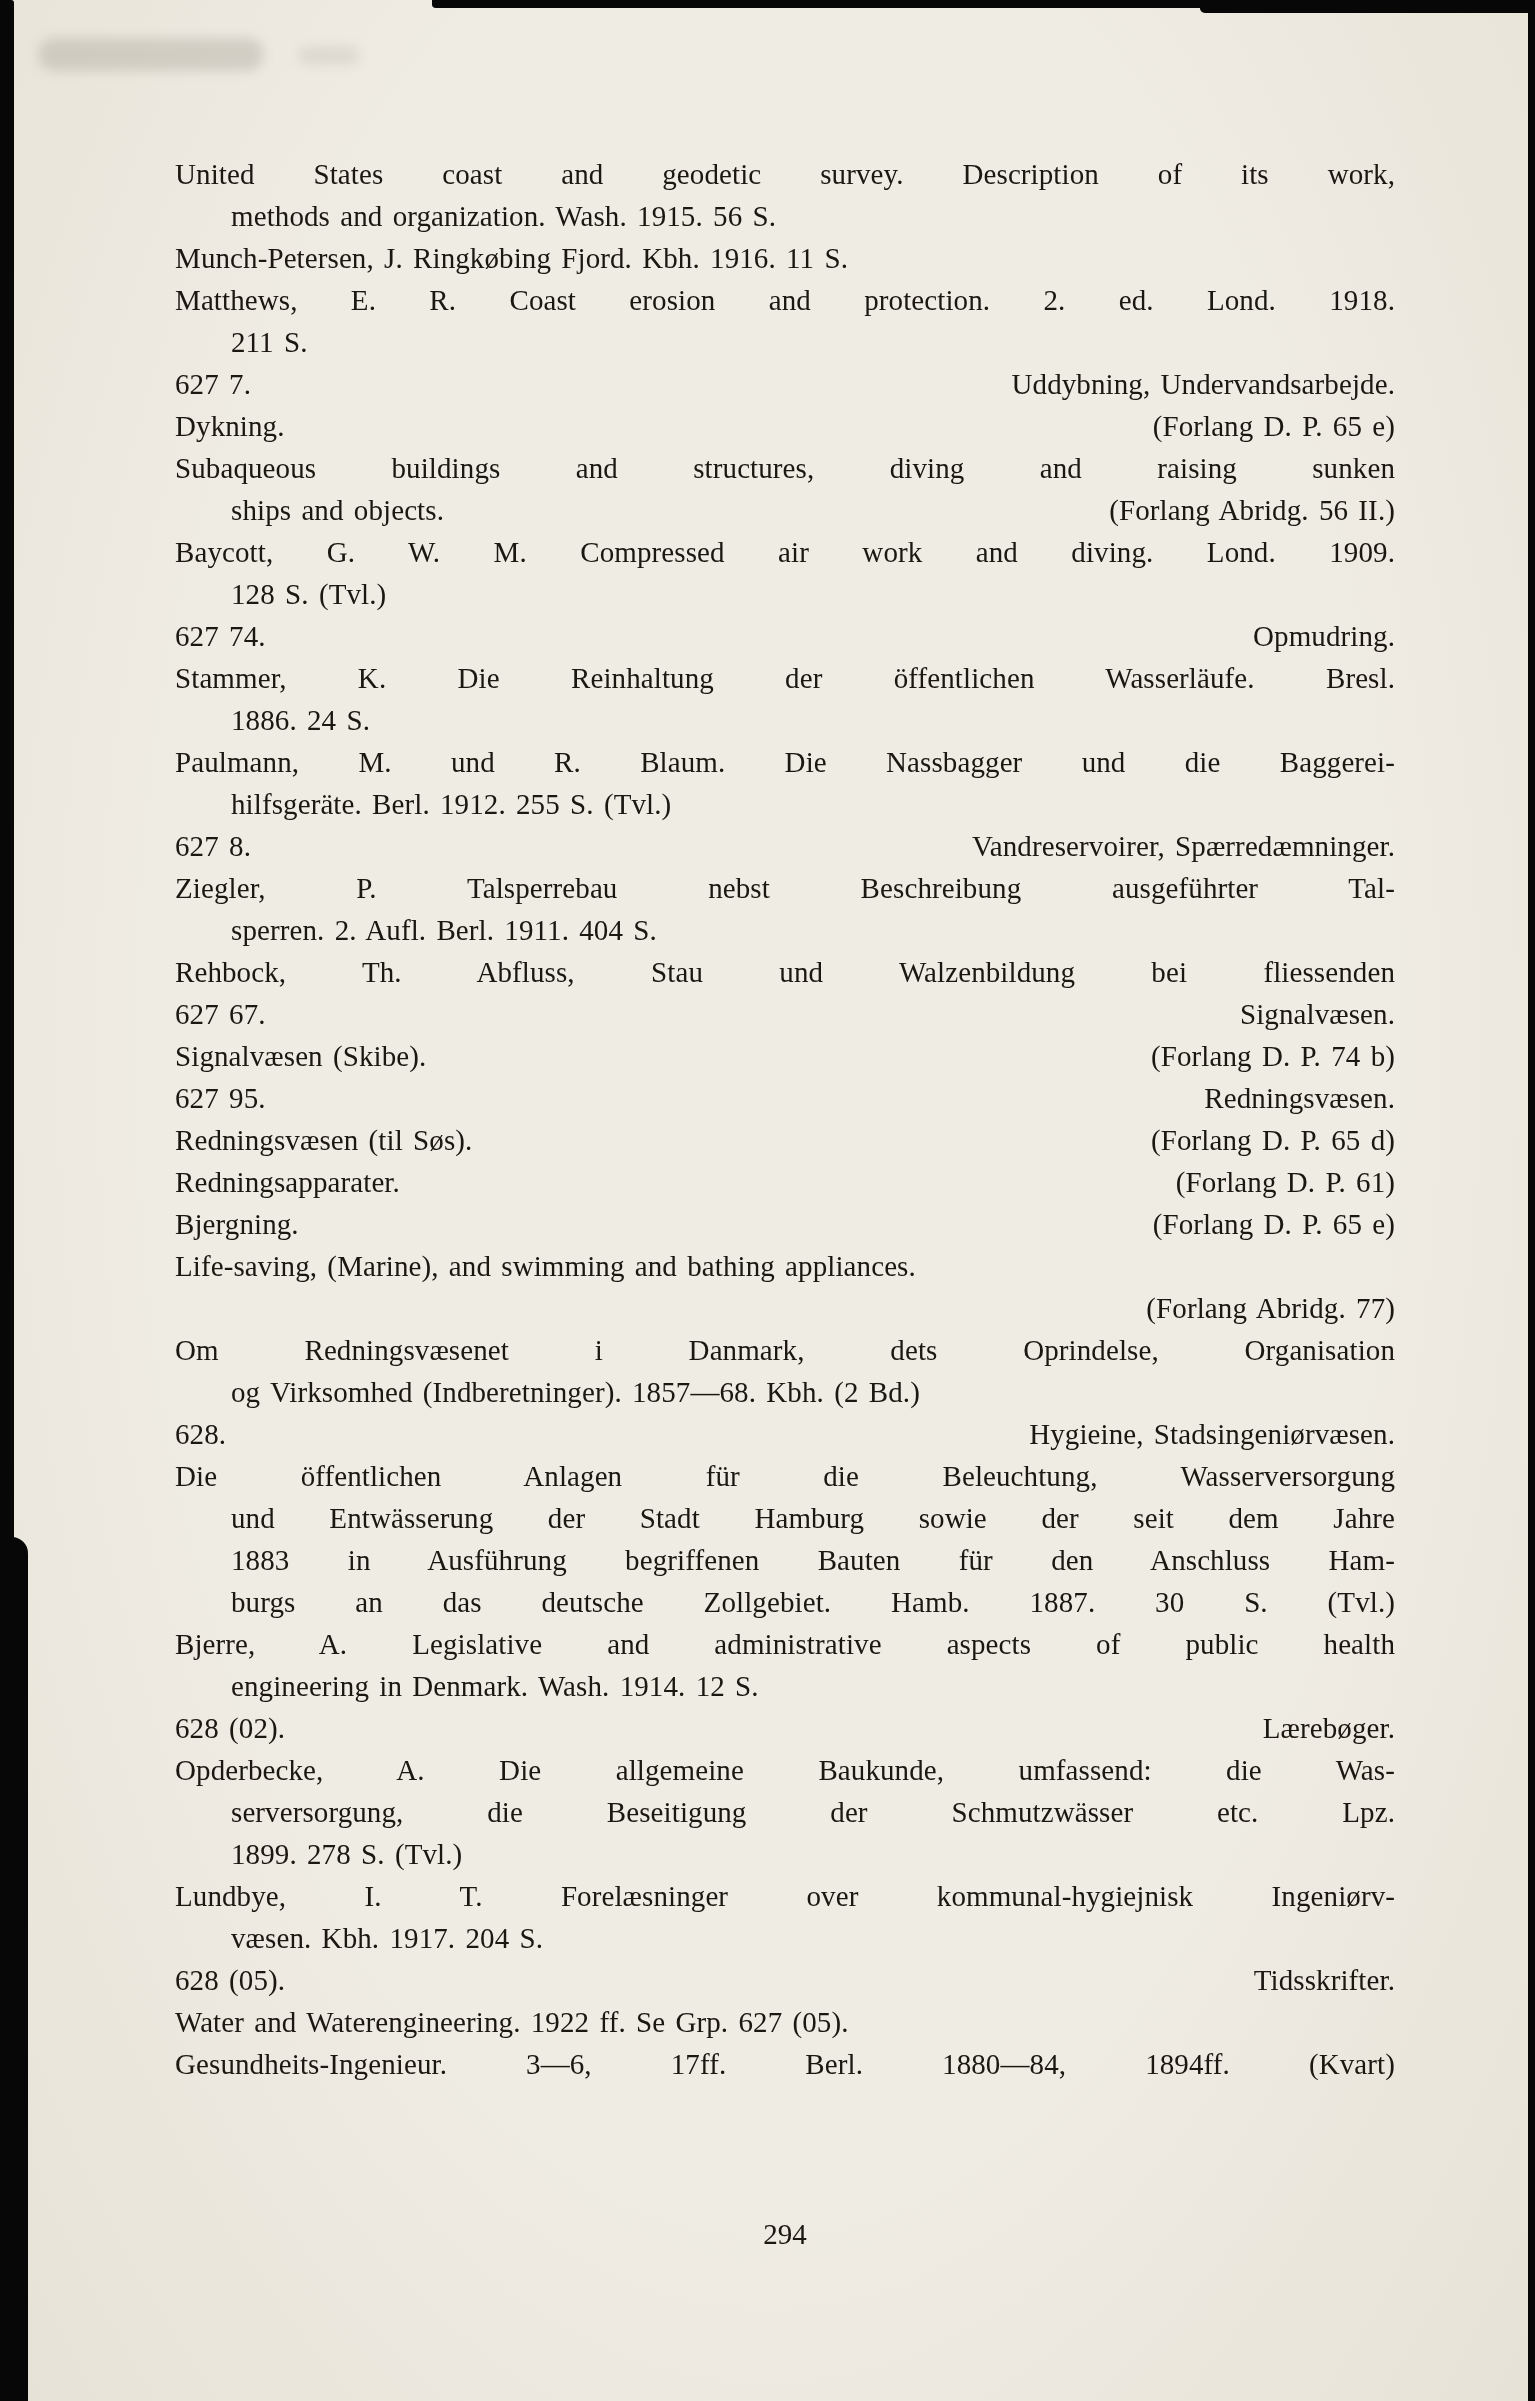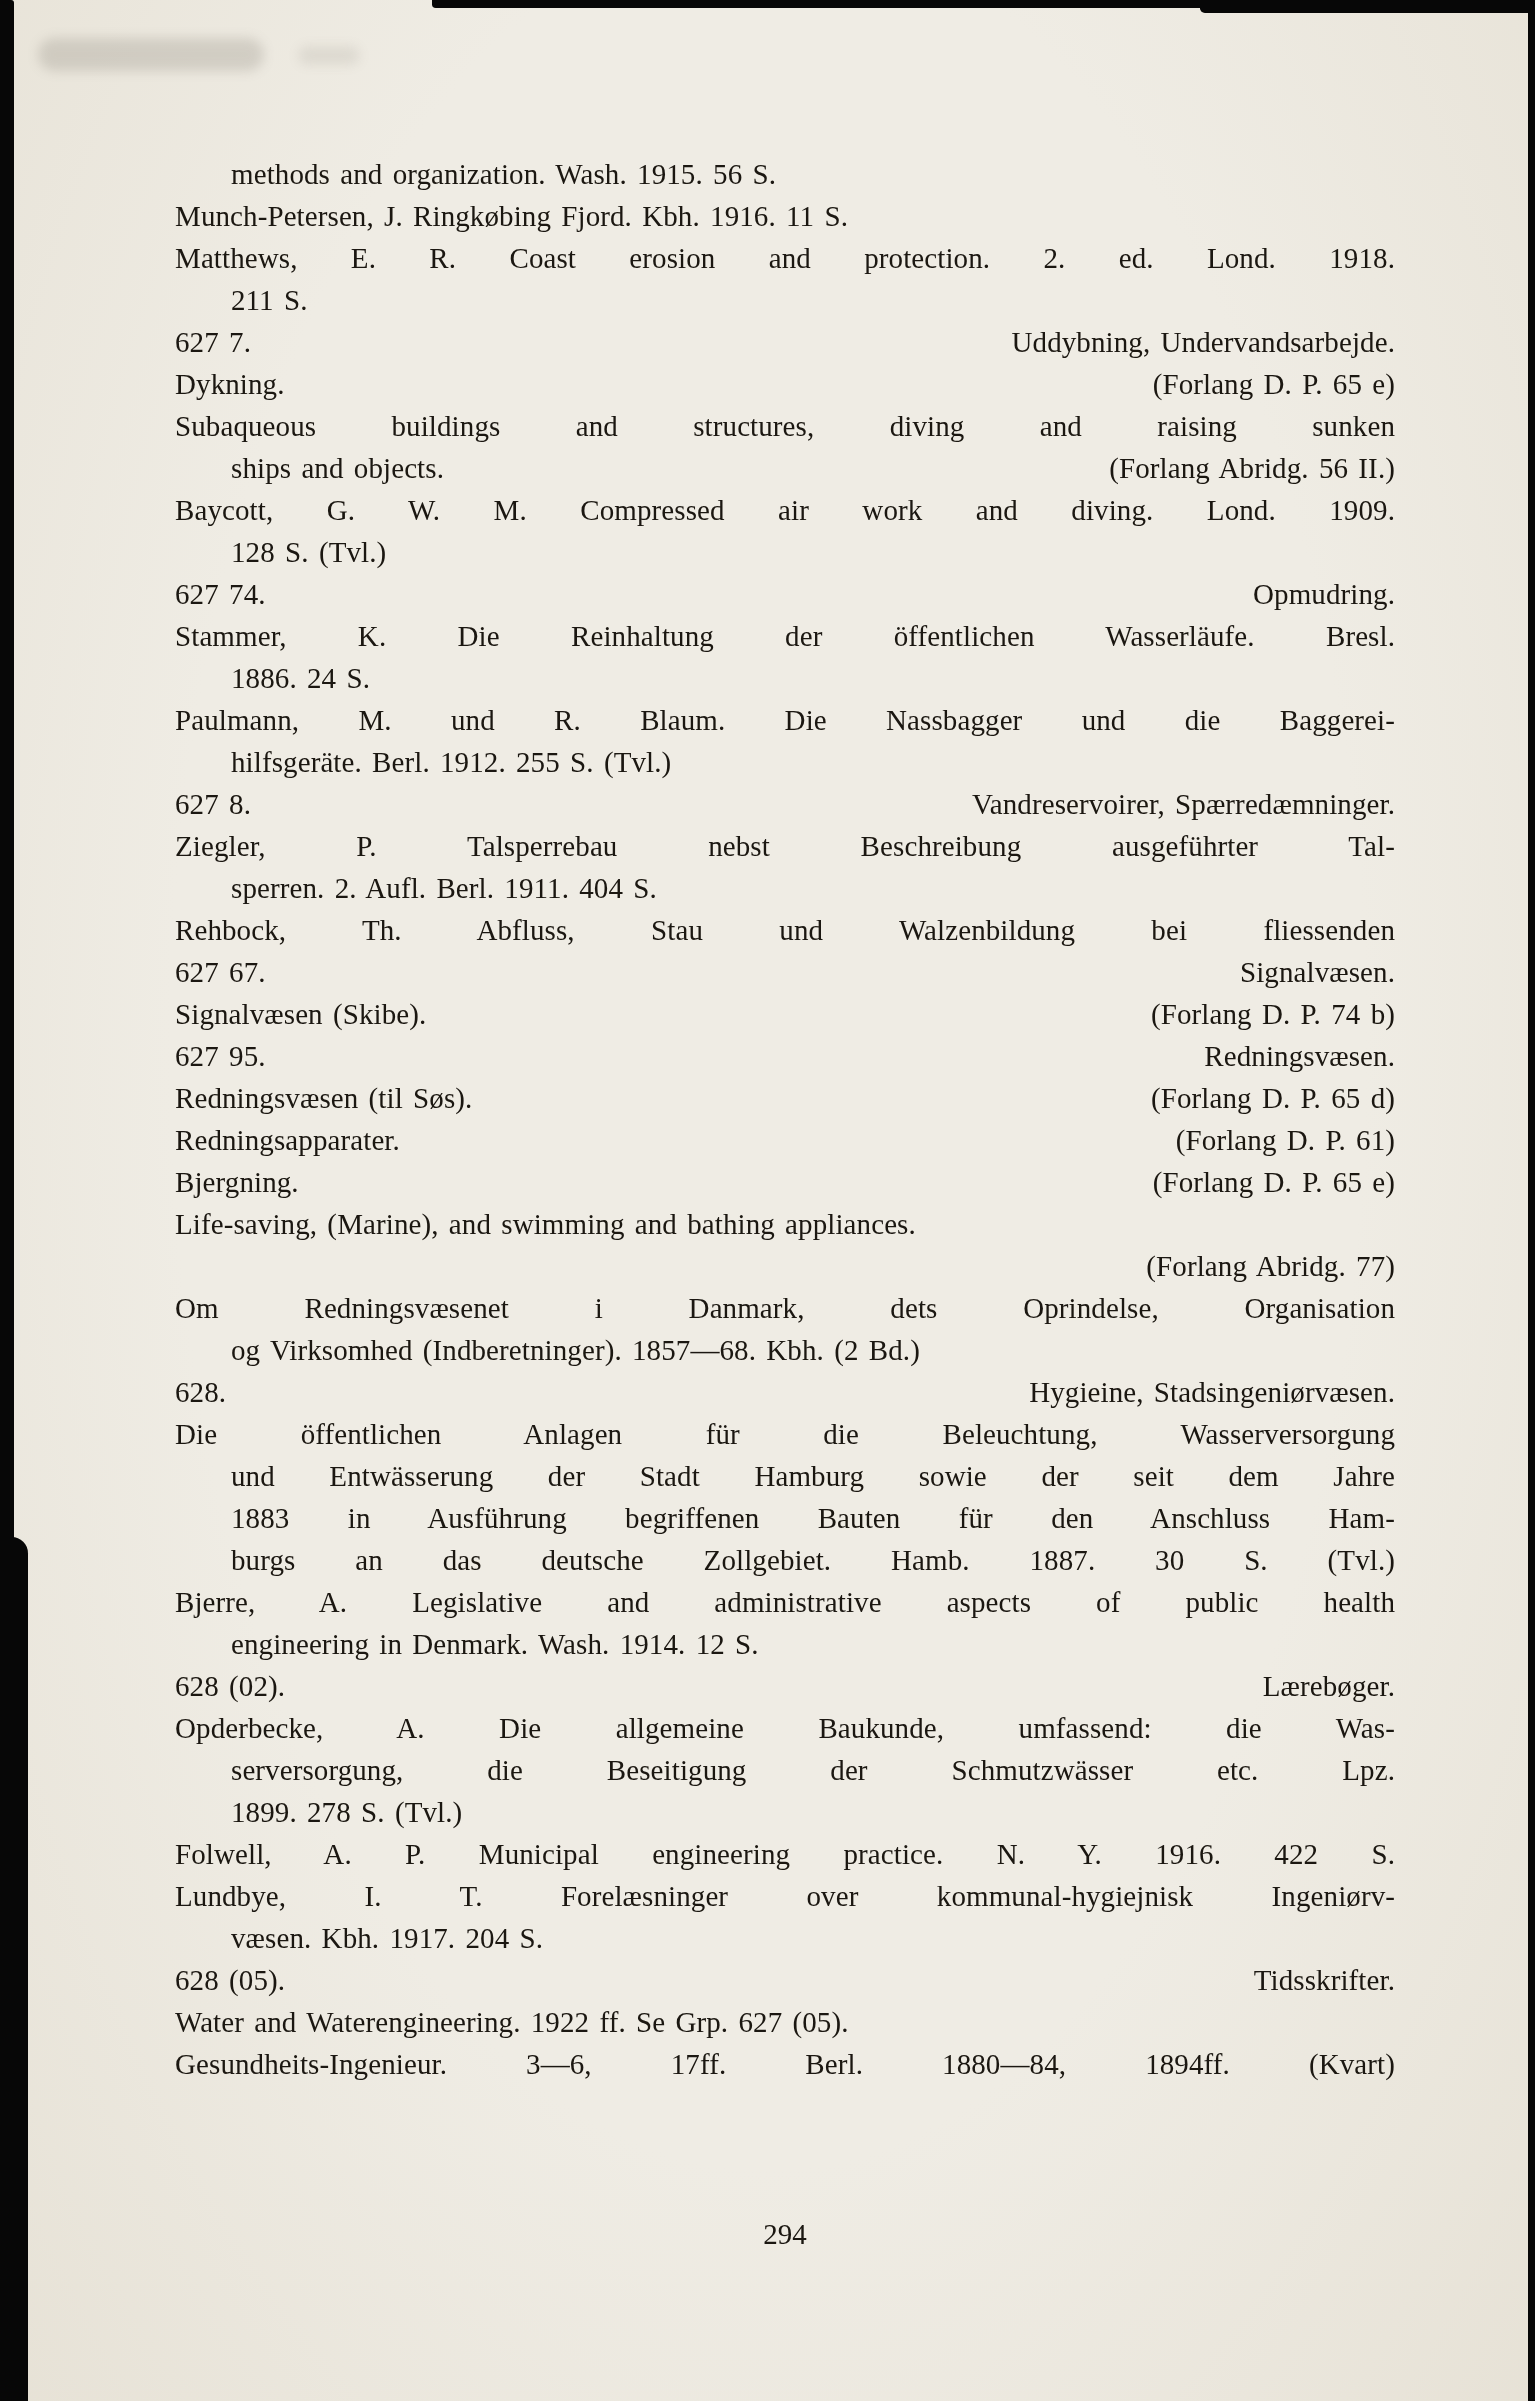--- a/index.html
+++ b/index.html
@@ -50,20 +50,21 @@
 <div class="scan">
   <div class="smudge smudge-a"></div>
   <div class="smudge smudge-b"></div>
   <div class="edge edge-top"></div>
   <div class="edge edge-top-right"></div>
   <div class="edge edge-left"></div>
   <div class="edge edge-left-blob"></div>
   <div class="edge edge-right"></div>
 
   <div class="textblock">
+      <div class="line full"><span>United States coast and geodetic survey. Description of its work,</span></div>
       <div class="line indent"><span>methods and organization. Wash. 1915. 56 S.</span></div>
       <div class="line"><span class="b">Munch-Petersen, J.</span><span> Ringkøbing Fjord. Kbh. 1916. 11 S.</span></div>
       <div class="line full"><span class="b">Matthews, E. R.</span><span> Coast erosion and protection. 2. ed. Lond. 1918.</span></div>
       <div class="line indent"><span>211 S.</span></div>
       <div class="line split">
         <span class="split-left"><span class="b">627 7.</span></span>
         <span class="split-right b">Uddybning, Undervandsarbejde.</span>
       </div>
       <div class="line split">
         <span class="split-left"><span>Dykning.</span></span>
@@ -132,21 +133,20 @@
       <div class="line indent full"><span>burgs an das deutsche Zollgebiet. Hamb. 1887. 30 S. (Tvl.)</span></div>
       <div class="line full"><span class="b">Bjerre, A.</span><span> Legislative and administrative aspects of public health</span></div>
       <div class="line indent"><span>engineering in Denmark. Wash. 1914. 12 S.</span></div>
       <div class="line split">
         <span class="split-left"><span class="b">628 (02).</span></span>
         <span class="split-right b">Lærebøger.</span>
       </div>
       <div class="line full"><span class="b">Opderbecke, A.</span><span> Die allgemeine Baukunde, umfassend: die Was-</span></div>
       <div class="line indent full"><span>serversorgung, die Beseitigung der Schmutzwässer etc. Lpz.</span></div>
       <div class="line indent"><span>1899. 278 S. (Tvl.)</span></div>
-      <div class="line full"><span class="b">Folwell, A. P.</span><span> Municipal engineering practice. N. Y. 1916. 422 S.</span></div>
       <div class="line full"><span class="b">Lundbye, I. T.</span><span> Forelæsninger over kommunal-hygiejnisk Ingeniørv-</span></div>
       <div class="line indent"><span>væsen. Kbh. 1917. 204 S.</span></div>
       <div class="line split">
         <span class="split-left"><span class="b">628 (05).</span></span>
         <span class="split-right b">Tidsskrifter.</span>
       </div>
       <div class="line"><span>Water and Waterengineering. 1922 ff. Se Grp. 627 (05).</span></div>
       <div class="line full"><span>Gesundheits-Ingenieur. 3—6, 17ff. Berl. 1880—84, 1894ff. (Kvart)</span></div>
     </div>
 

